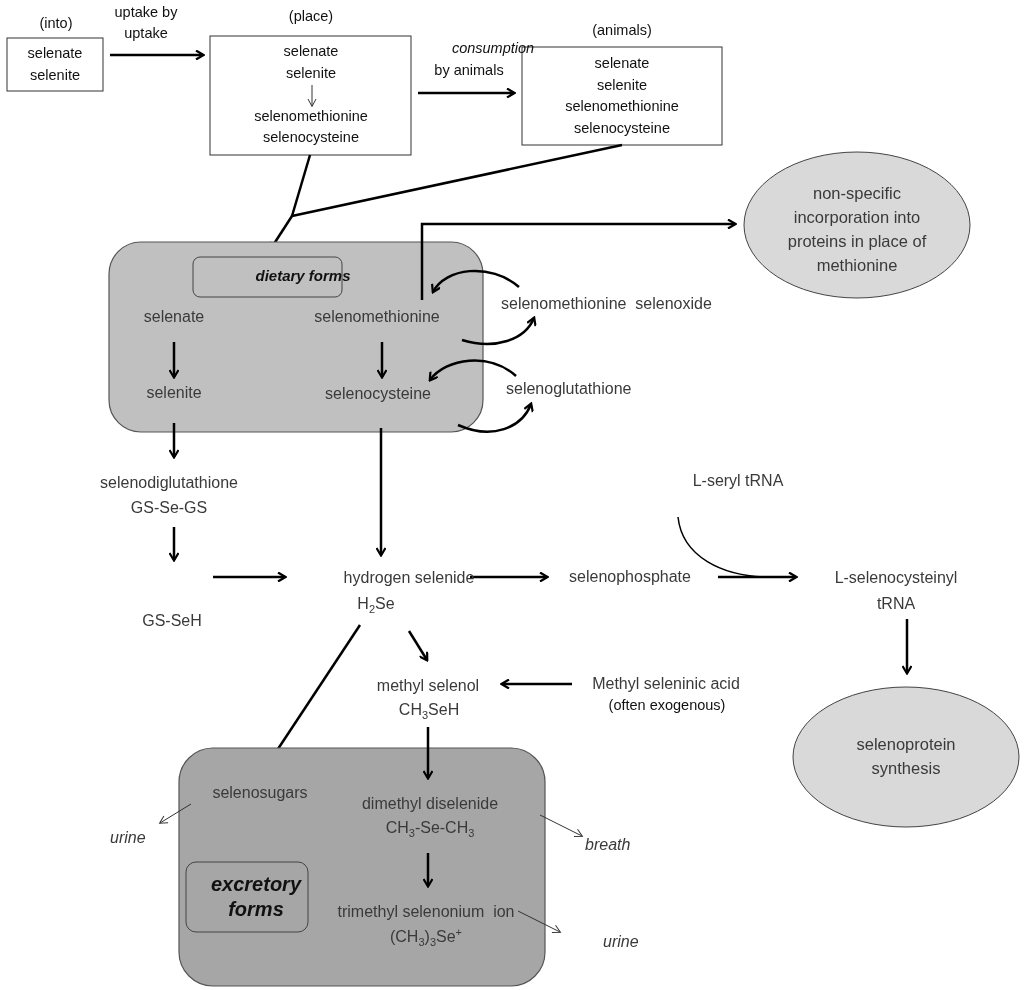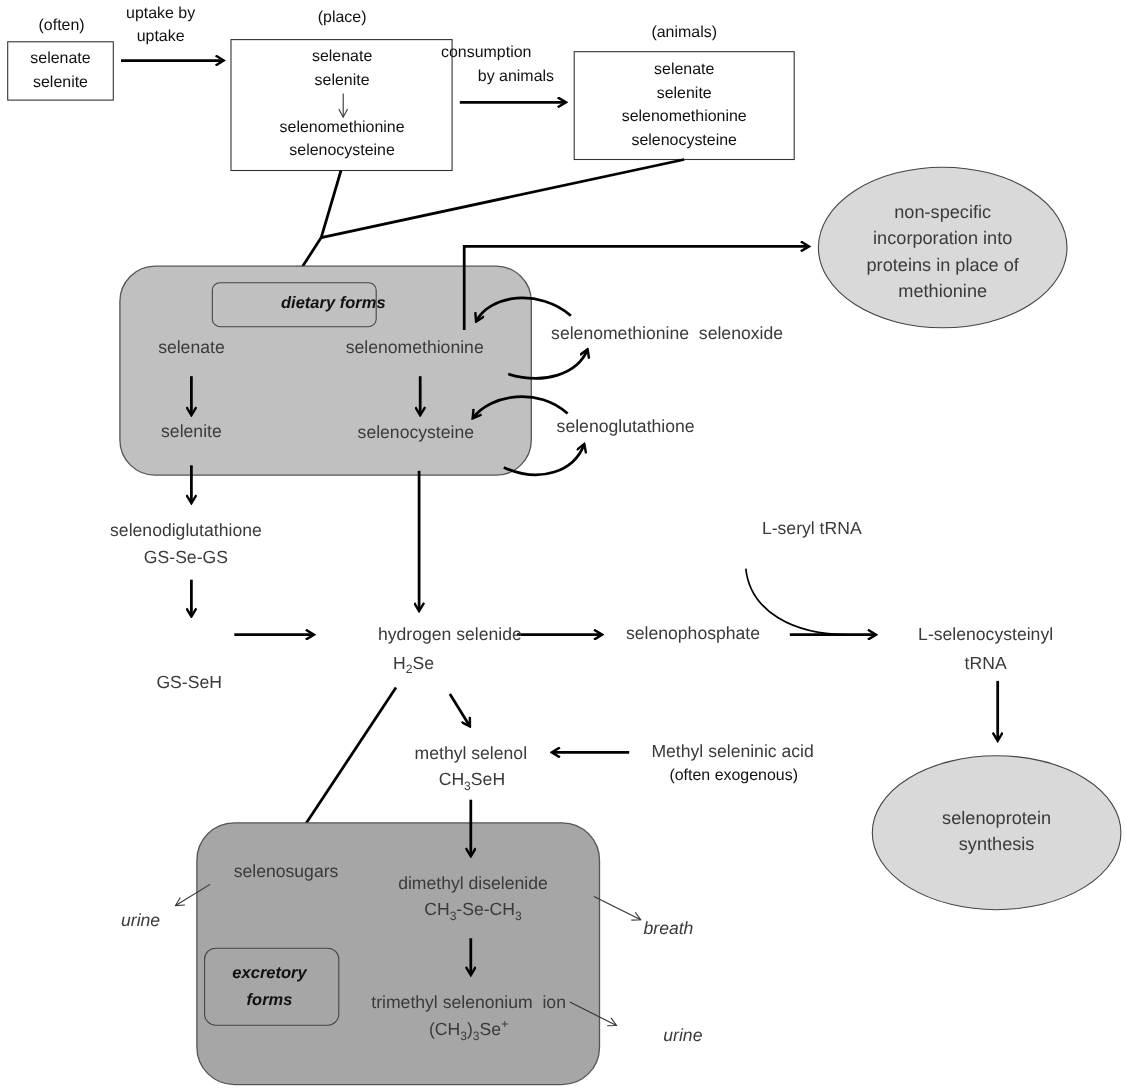--- a/index.html
+++ b/index.html
@@ -73,34 +73,34 @@
   <rect x="186" y="862" width="122" height="70" rx="10" ry="10" fill="#a6a6a6" stroke="#444" stroke-width="1"></rect>
 
   <line x1="428" y1="727" x2="428" y2="778" stroke="#000" stroke-width="2.5" marker-end="url(#ah)"></line>
   <line x1="428" y1="853" x2="428" y2="886" stroke="#000" stroke-width="2.5" marker-end="url(#ah)"></line>
 
   <line x1="191" y1="804" x2="160" y2="823" stroke="#333" stroke-width="1" marker-end="url(#ahthin)"></line>
   <line x1="540" y1="815" x2="582" y2="836" stroke="#333" stroke-width="1" marker-end="url(#ahthin)"></line>
   <line x1="518" y1="911" x2="560" y2="932" stroke="#333" stroke-width="1" marker-end="url(#ahthin)"></line>
 </svg>
 
-<div class="t tb c" style="left:56px; top:14px;">(often)</div>
+<div class="t tb c" style="left:56px; top:14px;">(into)</div>
 <div class="t tb c" style="left:55px; top:44px;">selenate</div>
 <div class="t tb c" style="left:55px; top:66px;">selenite</div>
 
 <div class="t tb c" style="left:146px; top:3px;">uptake by</div>
 <div class="t tb c" style="left:146px; top:24px;">uptake</div>
 
 <div class="t tb c" style="left:311px; top:7px;">(place)</div>
 <div class="t tb c" style="left:311px; top:42px;">selenate</div>
 <div class="t tb c" style="left:311px; top:64px;">selenite</div>
 <div class="t tb c" style="left:311px; top:107px;">selenomethionine</div>
 <div class="t tb c" style="left:311px; top:128px;">selenocysteine</div>
 
-<div class="t tb c" style="left:442px; top:39px;">consumption</div>
+<div class="t tb c" style="left:493px; top:39px;font-style:italic;">consumption</div>
 <div class="t tb c" style="left:469px; top:61px;">by animals</div>
 
 <div class="t tb c" style="left:622px; top:21px;">(animals)</div>
 <div class="t tb c" style="left:622px; top:54px;">selenate</div>
 <div class="t tb c" style="left:622px; top:76px;">selenite</div>
 <div class="t tb c" style="left:622px; top:97px;">selenomethionine</div>
 <div class="t tb c" style="left:622px; top:119px;">selenocysteine</div>
 
 <div class="t c it bold blk" style="left:267px; top:266px; font-size:15px;margin-left:36px;">dietary forms</div>
 <div class="t c" style="left:174px; top:307px;">selenate</div>
@@ -131,21 +131,21 @@
 <div class="t c" style="left:906px; top:732px; font-size:16.5px; line-height:24px;">
   <div>selenoprotein</div>
   <div>synthesis</div>
 </div>
 
 <div class="t c" style="left:428px; top:676px;">methyl selenol</div>
 <div class="t c" style="left:429px; top:700px;"><span>CH</span><sub>3</sub><span>SeH</span></div>
 <div class="t c" style="left:666px; top:674px;">Methyl seleninic acid</div>
 <div class="t c tb" style="left:667px; top:696px;">(often exogenous)</div>
 
-<div class="t c it bold blk" style="left:245px; top:872px; font-size:15px; line-height:25px;font-style:italic;">
+<div class="t c it bold blk" style="left:256px; top:872px; font-size:20px; line-height:25px;font-style:italic;">
   <div>excretory</div>
   <div>forms</div>
 </div>
 <div class="t c" style="left:260px; top:783px;text-align:center;">selenosugars</div>
 <div class="t c" style="left:430px; top:794px;">dimethyl diselenide</div>
 <div class="t c" style="left:430px; top:818px;"><span>CH</span><sub>3</sub><span>-Se-CH</span><sub>3</sub></div>
 <div class="t c" style="left:426px; top:902px; white-space:pre;">trimethyl selenonium  ion</div>
 <div class="t c" style="left:426px; top:927px;"><span>(CH</span><sub>3</sub><span>)</span><sub>3</sub><span>Se</span><sup>+</sup></div>
 
 <div class="t it" style="left:110px; top:828px;">urine</div>

